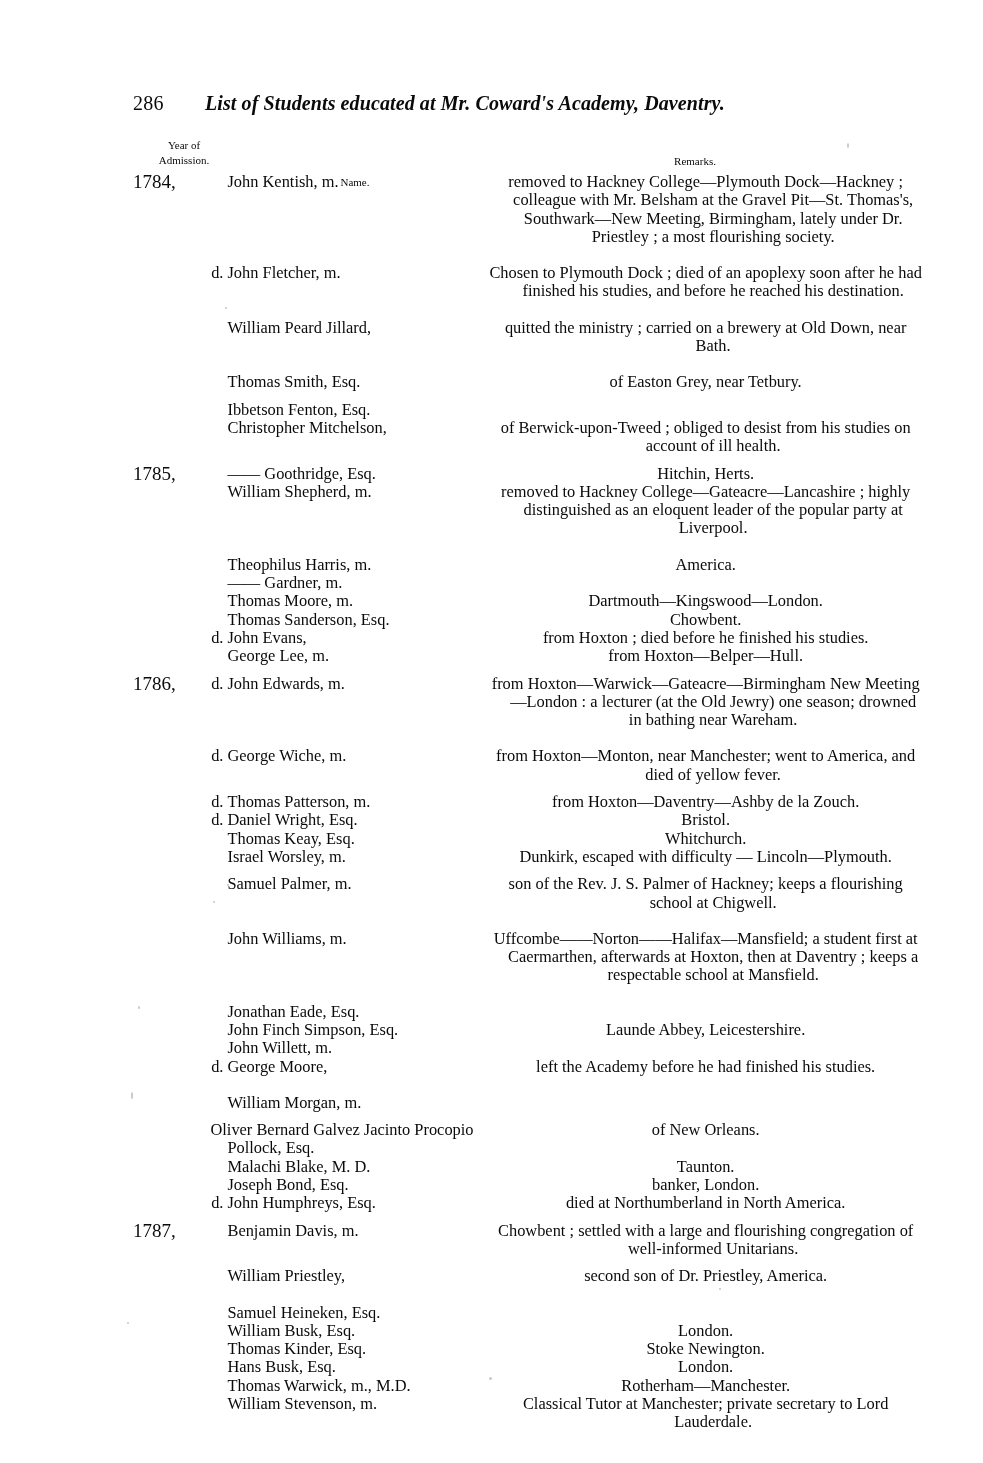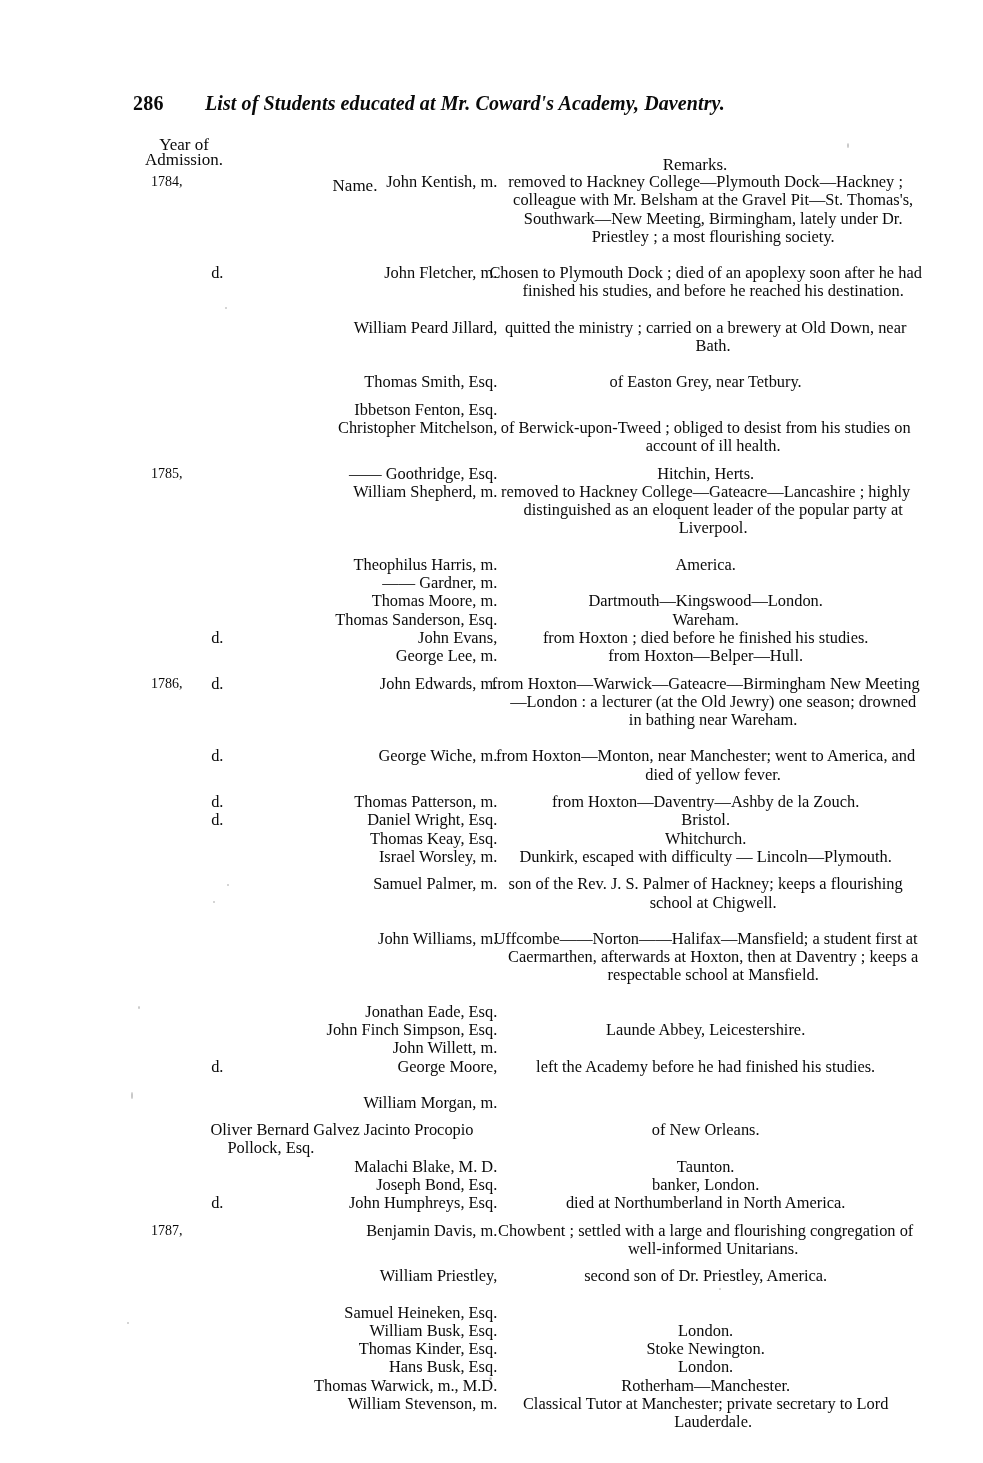--- a/index.html
+++ b/index.html
@@ -23,42 +23,42 @@
     left: 0;
     top: 92px;
     width: 983px;
     height: 28px;
   }
   #folio {
     position: absolute;
     left: 133px;
     top: 0;
     font-size: 20px;
-    font-weight: bold;
+    font-weight: normal;
     letter-spacing: 0.2px;
   }
   #head-title {
     position: absolute;
     left: 205px;
     top: 0;
     font-size: 20px;
     font-style: italic;
     font-weight: bold;
     letter-spacing: 0.1px;
     white-space: nowrap;
   }
 
   
   #col-heads {
     position: absolute;
     left: 0;
     top: 138px;
     width: 983px;
     height: 30px;
-    font-size: 17px;
+    font-size: 11px;
   }
   #head-year {
     position: absolute;
     left: 136px;
     top: 0;
     width: 96px;
     text-align: center;
     line-height: 14.5px;
   }
   #head-year .l2 { display: block; }
@@ -89,22 +89,21 @@
   }
   #ledger td {
     padding: 0;
     vertical-align: top;
     line-height: 18.3px;
   }
   .c-year {
     width: 62px;
     padding-left: 133px !important;
     white-space: nowrap;
-    font-size: 14px;
-    text-align: center;
+    font-size: 19px;
   }
   .c-dag {
     width: 22px;
     text-align: right;
     padding-right: 4px !important;
     white-space: nowrap;
   }
   .c-name {
     width: 262px;
     padding-right: 6px !important;
@@ -121,21 +120,21 @@
     text-align: center;
   }
   .name-hang {
     padding-left: 17px;
     text-indent: -17px;
   }
 
   .gap-row td { height: 18px; }
   .gap-sm td { height: 9px; }
 
-  .nowrap { white-space: nowrap; text-align: right; }
+  .nowrap { white-space: nowrap; }
 
   
   .speck {
     position: absolute;
     background: #9a9a9a;
     border-radius: 50%;
     opacity: 0.55;
   }
 </style>
 </head>
@@ -238,21 +237,21 @@
       <tr>
         <td class="c-year"></td>
         <td class="c-dag"></td>
         <td class="c-name nowrap">Thomas Moore, m.</td>
         <td class="c-rem hang">Dartmouth—Kingswood—London.</td>
       </tr>
       <tr>
         <td class="c-year"></td>
         <td class="c-dag"></td>
         <td class="c-name nowrap">Thomas Sanderson, Esq.</td>
-        <td class="c-rem hang">Wareham.</td>
+        <td class="c-rem hang">Chowbent.</td>
       </tr>
       <tr>
         <td class="c-year"></td>
         <td class="c-dag">d.</td>
         <td class="c-name nowrap">John Evans,</td>
         <td class="c-rem hang">from Hoxton ; died before he finished his studies.</td>
       </tr>
       <tr>
         <td class="c-year"></td>
         <td class="c-dag"></td>

